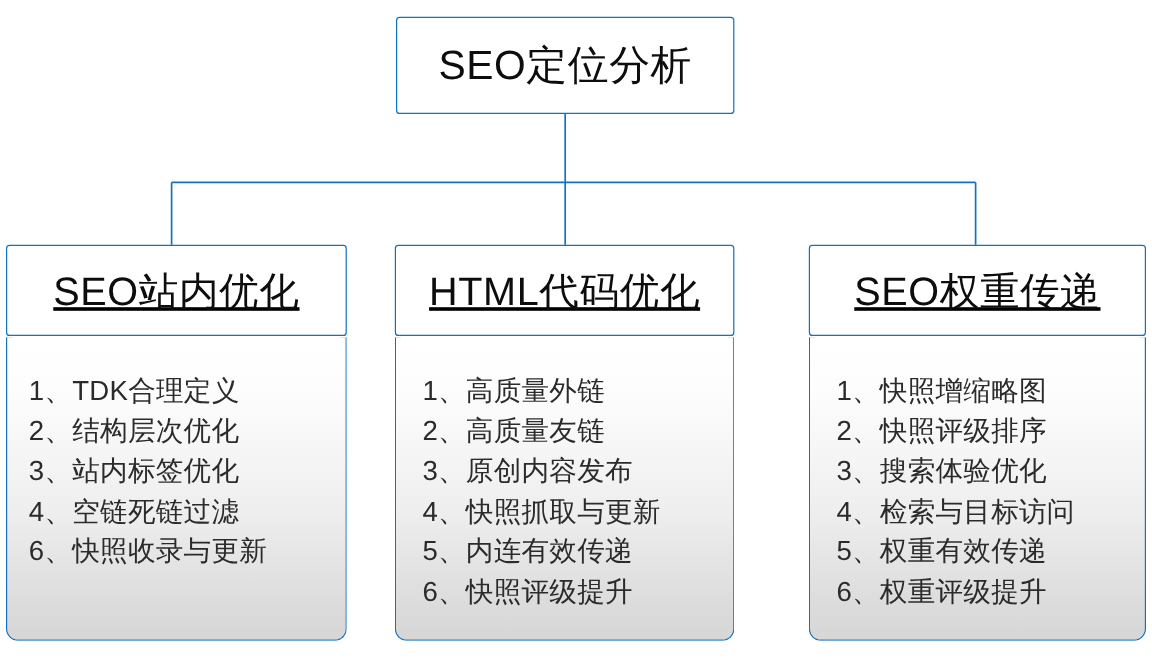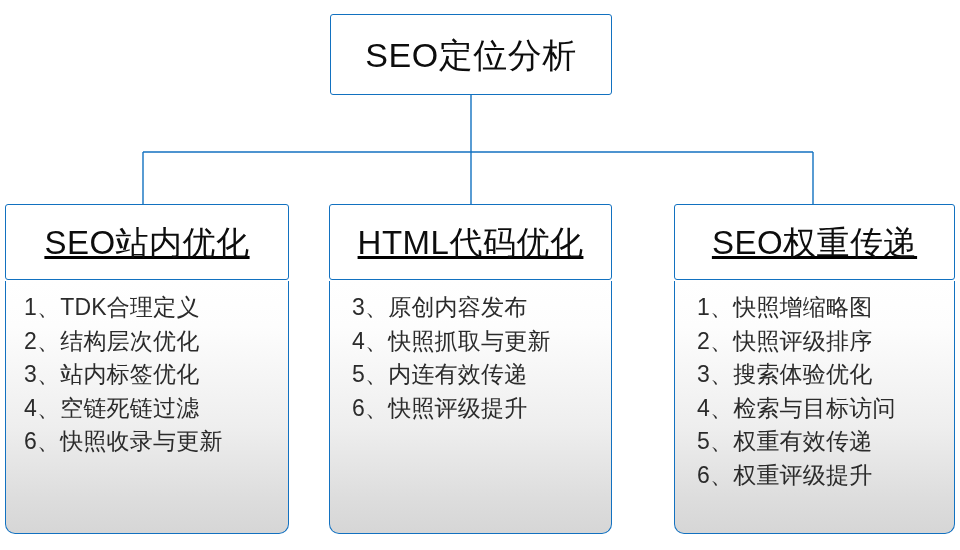--- a/index.html
+++ b/index.html
@@ -86,21 +86,21 @@
   }
 
   .branch-panel {
     box-sizing: border-box;
     margin-top: 1px;
     height: 253px;
     border: 1.4px solid #1271c0;
     border-top: none;
     border-radius: 0 0 10px 10px;
     background: linear-gradient(to bottom, #ffffff 0%, #fdfdfd 18%, #eeeeee 58%, #dcdcdc 88%, #d6d6d6 100%);
-    padding: 10px 0 0 0;
+    padding: 28px 0 0 0;
     overflow: hidden;
   }
   .panel-list {
     list-style: none;
     margin: 0;
     padding: 0 0 0 18px;
   }
   .panel-list li {
     font-size: 23px;
     line-height: 33.5px;
@@ -147,20 +147,22 @@
       </ul>
     </div>
   </div>
 
   <div class="branch branch-2">
     <div class="branch-header">
       <span class="branch-title">HTML代码优化</span>
     </div>
     <div class="branch-panel">
       <ul class="panel-list indent-2">
+        <li>1、高质量外链</li>
+        <li>2、高质量友链</li>
         <li>3、原创内容发布</li>
         <li>4、快照抓取与更新</li>
         <li>5、内连有效传递</li>
         <li>6、快照评级提升</li>
       </ul>
     </div>
   </div>
 
   <div class="branch branch-3">
     <div class="branch-header">

